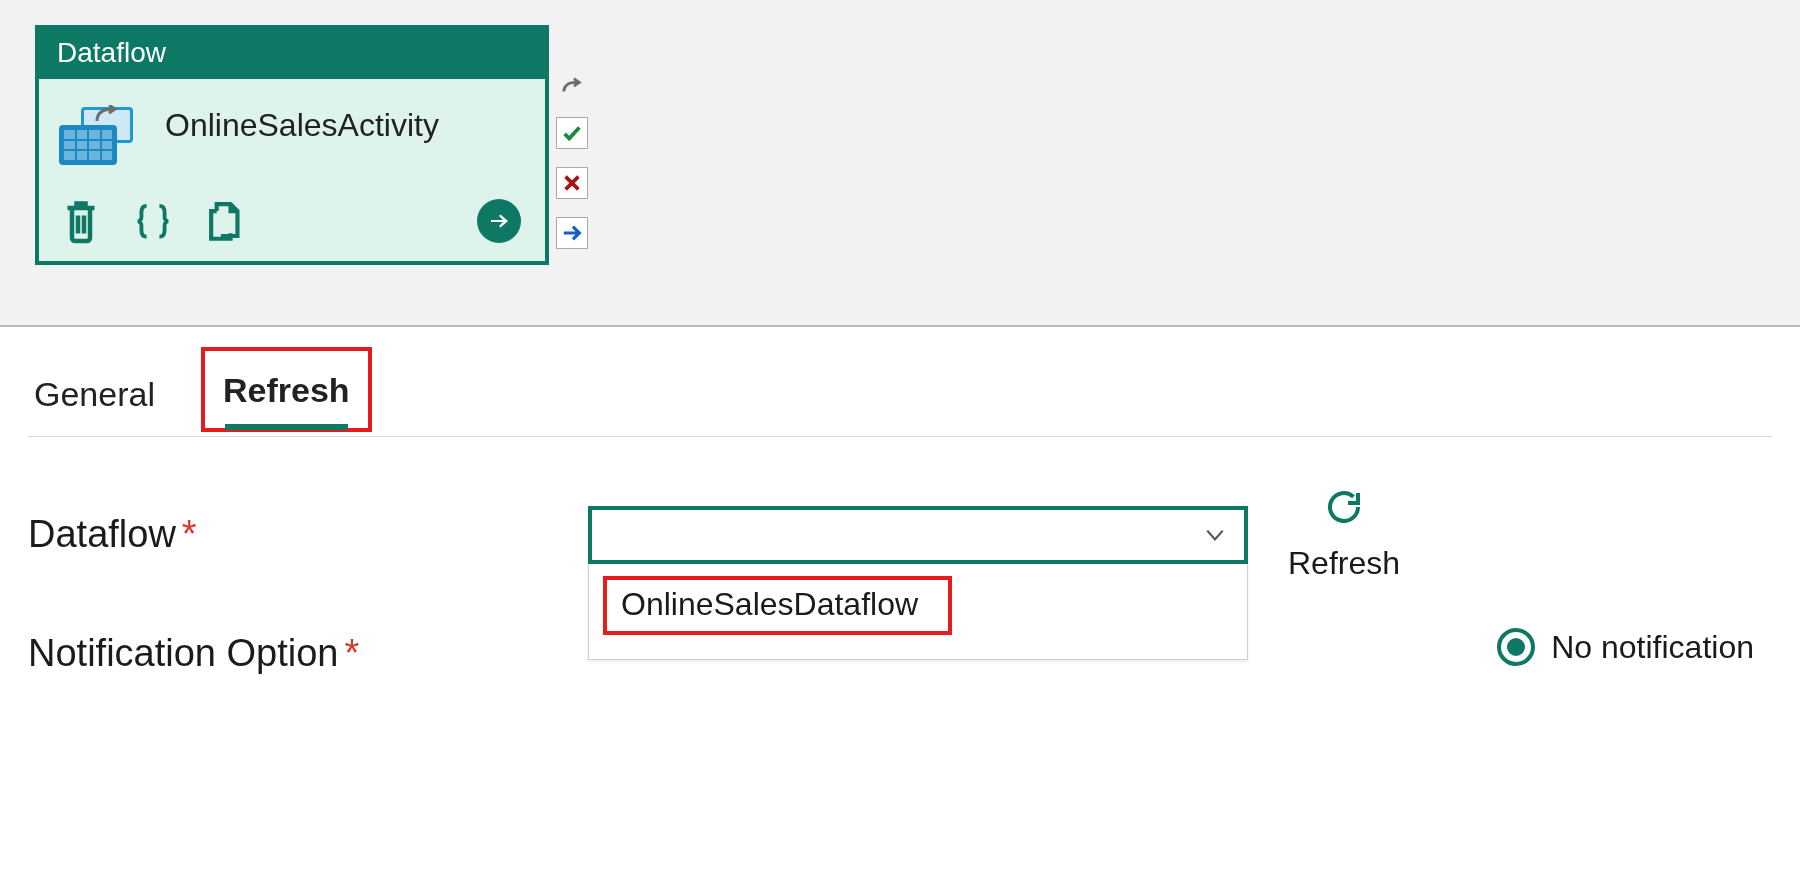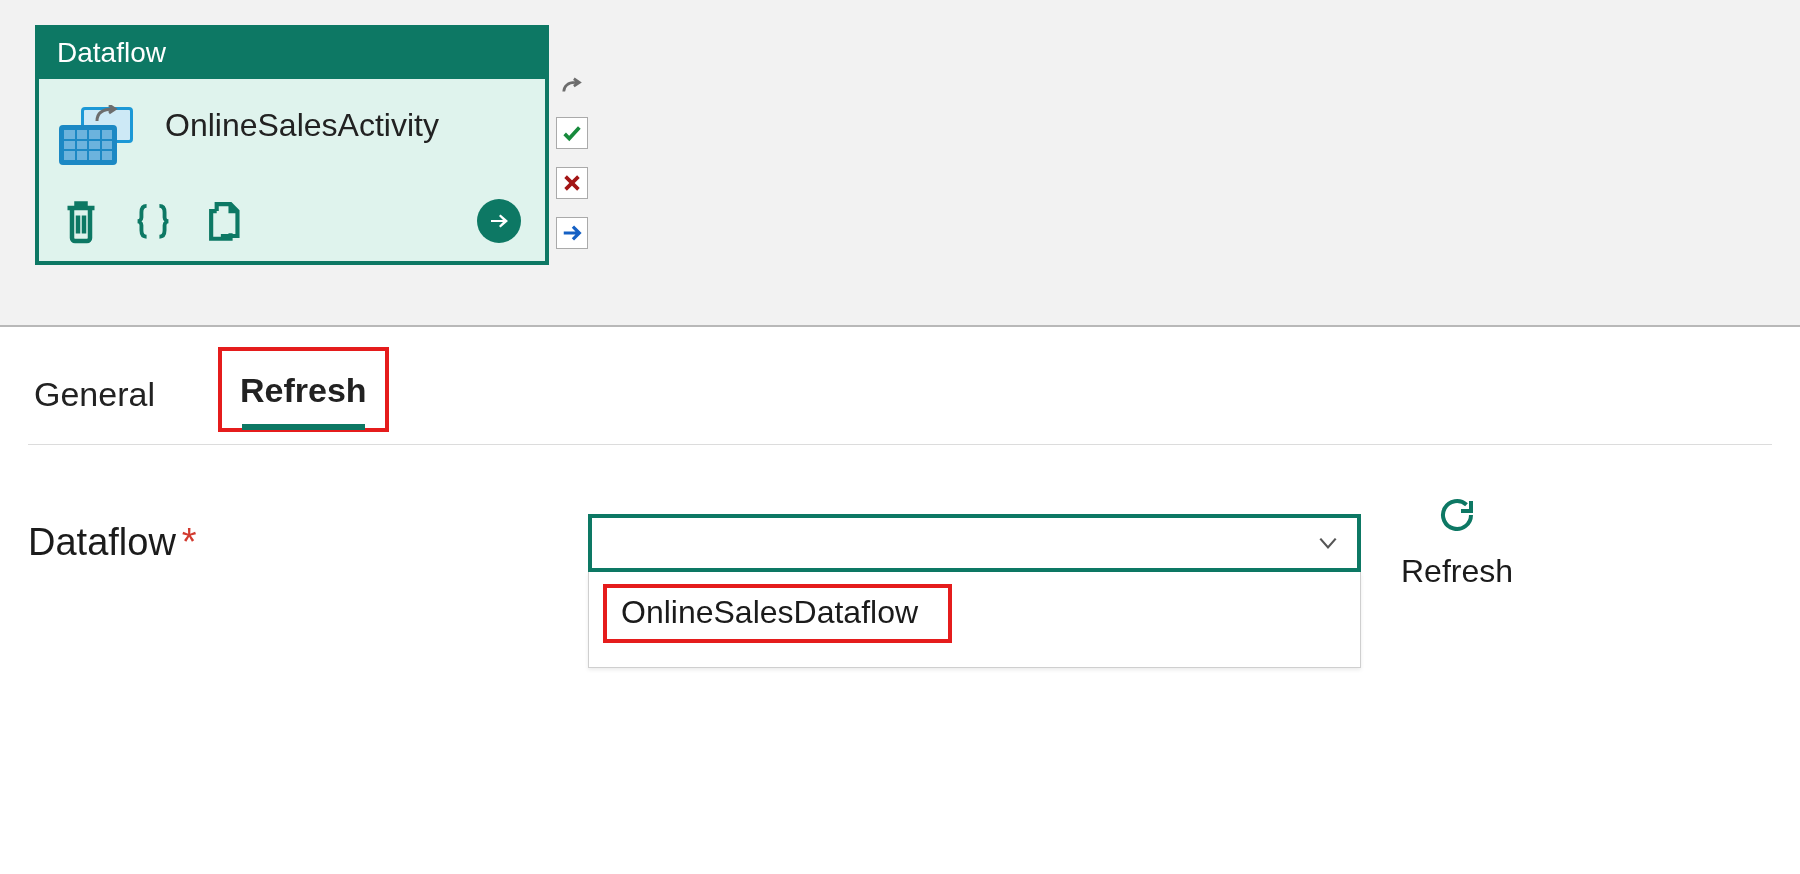--- a/index.html
+++ b/index.html
@@ -79,23 +79,23 @@
     display:flex; align-items:center; justify-content:center;
   }
   .side-box.first { border:none; background:transparent; width:32px; height:24px; }
   .side-box svg { width:22px; height:22px; }
   
   .panel {
     background:#fff;
     padding: 20px 28px 40px 28px;
   }
   .tabs-row {
-    display:flex; align-items:flex-end; gap:57px;
+    display:flex; align-items:flex-end; gap:40px;
     border-bottom:1px solid #dcdcdc;
-    padding-bottom:12px;
+    padding-bottom:4px;
   }
   .tab {
     font-size:34px; padding:14px 6px 18px 6px; cursor:pointer; color:#222;
     position:relative;
   }
   .tab.active { font-weight:600; }
   .tab.active::after {
     content:""; position:absolute; left:2px; right:2px; bottom:-2px;
     height:6px; background:#0d7864;
   }
@@ -108,21 +108,21 @@
     margin-bottom: 46px;
     position:relative;
   }
   .form-label {
     width: 560px;
     font-size:38px; color:#1b1b1b;
   }
   .req { color:#d23a2f; margin-left:6px; }
   .dropdown-box {
     position:relative;
-    width: 773px;
+    width: 660px;
   }
   .dropdown-field {
     width:100%; height:58px;
     border:4px solid #0d7864;
     background:#fff;
     display:flex; align-items:center; justify-content:flex-end;
     padding-right:18px;
     cursor:pointer;
   }
   .chev { width:22px; height:22px; }
@@ -270,14 +270,27 @@
       </div>
       <div class="refresh-wrap">
         <svg class="refresh-icon" viewBox="0 0 40 40">
           <path d="M34 20a14 14 0 1 1-4.5-10.3" fill="none" stroke="#0d7864" stroke-width="4"></path>
           <path d="M34 6v10H24" fill="none" stroke="#0d7864" stroke-width="4"></path>
         </svg>
         <span class="refresh-label">Refresh</span>
       </div>
     </div>
 
+    <div class="form-row notif-row">
+      <div class="form-label">
+        <span>Notification Option</span><span class="req">*</span>
+      </div>
+      <div class="notif-radio-col">
+        <div class="radio-wrap">
+          <div class="radio-outer">
+              <div class="radio-inner"></div>
+            </div>
+          <span class="radio-label">No notification</span>
+        </div>
+      </div>
+    </div>
   </div>
 </div>
 
 </body></html>

